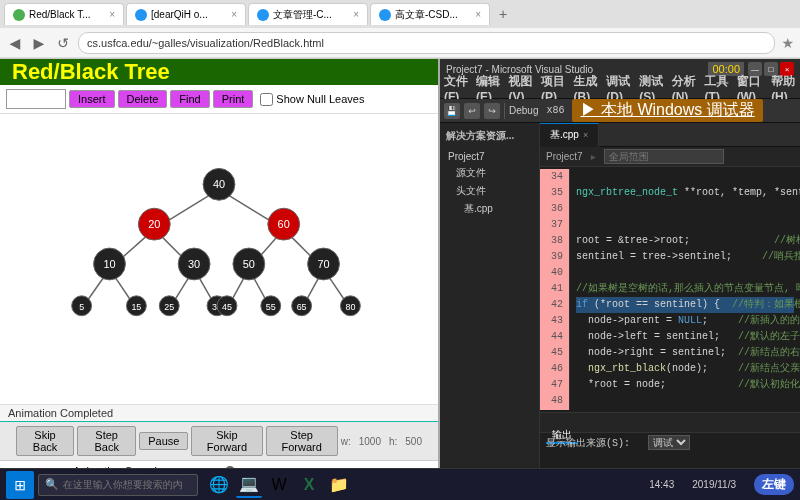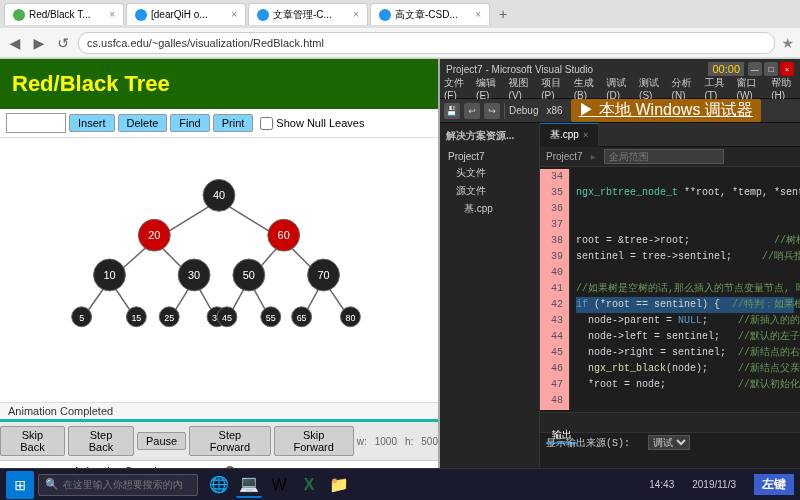--- a/index.html
+++ b/index.html
@@ -20,28 +20,28 @@
     .address-bar { display: flex; align-items: center; height: 30px; padding: 2px 6px; gap: 6px; background: #f5f5f5; border-bottom: 1px solid #ddd; }
     .nav-btn { width: 18px; height: 18px; display: flex; align-items: center; justify-content: center; cursor: pointer; color: #666; font-size: 14px; }
     .url-bar { flex: 1; height: 22px; background: #fff; border: 1px solid #ccc; border-radius: 10px; padding: 0 8px; font-size: 11px; color: #333; display: flex; align-items: center; }
     .star-btn { color: #888; font-size: 14px; cursor: pointer; }
 
     
     .main-area { display: flex; flex: 1; overflow: hidden; }
 
     
     .browser-content { width: 440px; background: #fff; display: flex; flex-direction: column; border-right: 2px solid #aaa; }
-    .page-header { background: #1a6600; padding: 12px 12px; }
+    .page-header { background: #1a6600; padding: 0 12px; }
     .page-title { color: #ffff00; font-size: 22px; font-weight: bold; }
     .toolbar { background: #fff; padding: 4px 6px; display: flex; align-items: center; gap: 3px; border-bottom: 1px solid #ddd; }
-    .toolbar-btn { padding: 2px 8px; background: #7dd3fc; border: 1px solid #999; border-radius: 2px; font-size: 11px; cursor: pointer; }
+    .toolbar-btn { padding: 2px 8px; background: #d946ef; border: 1px solid #999; border-radius: 2px; font-size: 11px; cursor: pointer; }
     .checkbox-label { display: flex; align-items: center; gap: 3px; font-size: 11px; cursor: pointer; margin-left: 4px; }
     .tree-canvas { flex: 1; background: #fff; position: relative; overflow: hidden; }
     .animation-status { background: #f5f5f5; border-top: 1px solid #ddd; padding: 2px 8px; font-size: 11px; color: #333; }
-    .animation-controls { background: #e8e8e8; padding: 4px 0; display: flex; align-items: center; gap: 3px; border-top: 3px solid #14b8a6; }
+    .animation-controls { background: #e8e8e8; padding: 4px 16px; display: flex; align-items: center; gap: 3px; border-top: 1px solid #14b8a6; }
     .ctrl-btn { padding: 2px 8px; background: #d0d0d0; border: 1px solid #999; border-radius: 2px; font-size: 11px; cursor: pointer; }
     .speed-bar-area { background: #fff; border-top: 1px solid #ccc; padding: 4px 8px; display: flex; align-items: center; justify-content: center; }
     .speed-track { width: 200px; height: 4px; background: #ccc; border-radius: 2px; position: relative; }
     .speed-thumb { width: 10px; height: 10px; background: #666; border-radius: 50%; position: absolute; top: -3px; left: 30%; }
     .dimensions { display: flex; gap: 8px; font-size: 10px; color: #666; margin-left: auto; }
     .link-bar { background: #e8e8e8; padding: 2px 6px; border-top: 1px solid #ccc; }
     .link-text { color: #0066cc; font-size: 10px; text-decoration: underline; cursor: pointer; }
 
     
     .tree-svg { width: 100%; height: 100%; }
@@ -49,21 +49,21 @@
     
     .vs-panel { flex: 1; background: #1e1e1e; display: flex; flex-direction: column; overflow: hidden; }
     .vs-title-bar { background: #2d2d2d; height: 20px; display: flex; align-items: center; padding: 0 6px; justify-content: space-between; }
     .vs-title { color: #ccc; font-size: 10px; }
     .vs-window-btns { display: flex; gap: 2px; }
     .vs-window-btn { width: 14px; height: 14px; border-radius: 2px; display: flex; align-items: center; justify-content: center; font-size: 8px; cursor: pointer; }
     .vs-min { background: #555; color: #fff; }
     .vs-max { background: #555; color: #fff; }
     .vs-close { background: #c00; color: #fff; }
     .vs-menu-bar { background: #2d2d2d; height: 20px; display: flex; align-items: center; padding: 0 4px; gap: 8px; border-bottom: 1px solid #111; }
-    .vs-menu-item { color: #ccc; font-size: 10px; cursor: pointer; }
+    .vs-menu-item { color: #ccc; font-size: 12px; cursor: pointer; font-weight: bold; }
     .vs-toolbar { background: #333; height: 24px; display: flex; align-items: center; padding: 0 4px; gap: 4px; border-bottom: 1px solid #111; }
     .vs-toolbar-icon { width: 16px; height: 16px; background: #555; border-radius: 2px; cursor: pointer; display: flex; align-items: center; justify-content: center; font-size: 9px; color: #ccc; }
     .vs-debug-label { color: #ccc; font-size: 10px; }
     .vs-main { display: flex; flex: 1; overflow: hidden; }
     .vs-explorer { width: 100px; background: #252526; border-right: 1px solid #333; padding: 4px; }
     .vs-explorer-title { color: #bbb; font-size: 10px; font-weight: bold; padding: 2px; }
     .vs-file-tree { margin-top: 4px; }
     .vs-file-item { color: #ccc; font-size: 10px; padding: 2px 4px; cursor: pointer; white-space: nowrap; }
     .vs-code-area { flex: 1; overflow: hidden; display: flex; flex-direction: column; }
     .vs-tab-bar { background: #2d2d2d; height: 24px; display: flex; align-items: center; border-bottom: 1px solid #111; }
@@ -89,21 +89,21 @@
     .vs-output-tab.active { color: #fff; border-bottom: 2px solid #007acc; margin-top: 26px; }
     .vs-output-content { padding: 2px 6px; color: #ccc; font-size: 10px; font-family: 'Courier New', monospace; }
 
     
     .taskbar { background: #1a1a2e; height: 32px; display: flex; align-items: center; padding: 0 6px; gap: 4px; border-top: 1px solid #333; position: fixed; bottom: 0; width: 800px; }
     .taskbar-start { background: #0078d7; color: #fff; width: 28px; height: 28px; display: flex; align-items: center; justify-content: center; font-size: 14px; cursor: pointer; border-radius: 2px; }
     .taskbar-icons { display: flex; gap: 4px; margin-left: 4px; }
     .taskbar-icon { width: 26px; height: 26px; display: flex; align-items: center; justify-content: center; cursor: pointer; border-radius: 2px; font-size: 14px; }
     .taskbar-icon.active { border-bottom: 2px solid #0078d7; }
     .taskbar-right { margin-left: auto; display: flex; align-items: center; gap: 18px; color: #ccc; font-size: 10px; }
-    .ime-btn { background: #3a5fcd; color: #fff; padding: 2px 8px; font-size: 12px; font-weight: bold; border-radius: 0; cursor: pointer; }
+    .ime-btn { background: #3a5fcd; color: #fff; padding: 2px 8px; font-size: 12px; font-weight: bold; border-radius: 10px; cursor: pointer; }
   </style>
 </head>
 <body>
 
 <div style="display:flex; flex-direction:column; width:800px; height:500px; overflow:hidden;">
 
   <div class="browser-chrome">
 
     <div class="tab-bar">
       <div class="tab active">
@@ -215,22 +215,22 @@
         </svg>
       </div>
 
       <div class="animation-status">
         <span>Animation Completed</span>
       </div>
       <div class="animation-controls">
         <button class="ctrl-btn">Skip Back</button>
         <button class="ctrl-btn">Step Back</button>
         <button class="ctrl-btn">Pause</button>
+        <button class="ctrl-btn">Skip Forward</button>
         <button class="ctrl-btn">Step Forward</button>
-        <button class="ctrl-btn">Skip Forward</button>
         <span class="dimensions">
           <span>w:</span>
           <span>1000</span>
           <span>h:</span>
           <span>500</span>
         </span>
       </div>
       <div class="speed-bar-area">
         <span style="font-size:11px; margin-right:8px;">Animation Speed</span>
         <div class="speed-track">
@@ -269,32 +269,32 @@
         <span class="vs-menu-item">窗口(W)</span>
         <span class="vs-menu-item">帮助(H)</span>
       </div>
 
       <div class="vs-toolbar">
         <div class="vs-toolbar-icon">💾</div>
         <div class="vs-toolbar-icon">↩</div>
         <div class="vs-toolbar-icon">↪</div>
         <div style="width:1px;height:16px;background:#555;"></div>
         <span class="vs-debug-label">Debug</span>
-        <span style="color:#ccc;font-size:10px;padding:0 4px;">x86</span>
+        <span style="color:#ccc;font-size:10px;padding:0 4px;font-family:Liberation Mono, monospace;">x86</span>
         <div style="background:#a16207;color:#fff;padding:1px 8px;font-size:16px;border-radius:2px;cursor:pointer;display:flex;align-items:center;gap:2px;text-decoration:underline;">▶ 本地 Windows 调试器</div>
       </div>
 
       <div class="vs-main">
 
         <div class="vs-explorer">
           <div class="vs-explorer-title">解决方案资源...</div>
           <div class="vs-file-tree">
             <div class="vs-file-item">Project7</div>
+            <div class="vs-file-item" style="padding-left:12px;">源文件</div>
             <div class="vs-file-item" style="padding-left:12px;">头文件</div>
-            <div class="vs-file-item" style="padding-left:12px;">源文件</div>
             <div class="vs-file-item" style="padding-left:20px;">基.cpp</div>
           </div>
         </div>
 
         <div class="vs-code-area">
 
           <div class="vs-tab-bar">
             <div class="vs-code-tab active">
               <span>基.cpp</span>
               <span class="vs-code-tab-close">×</span>

